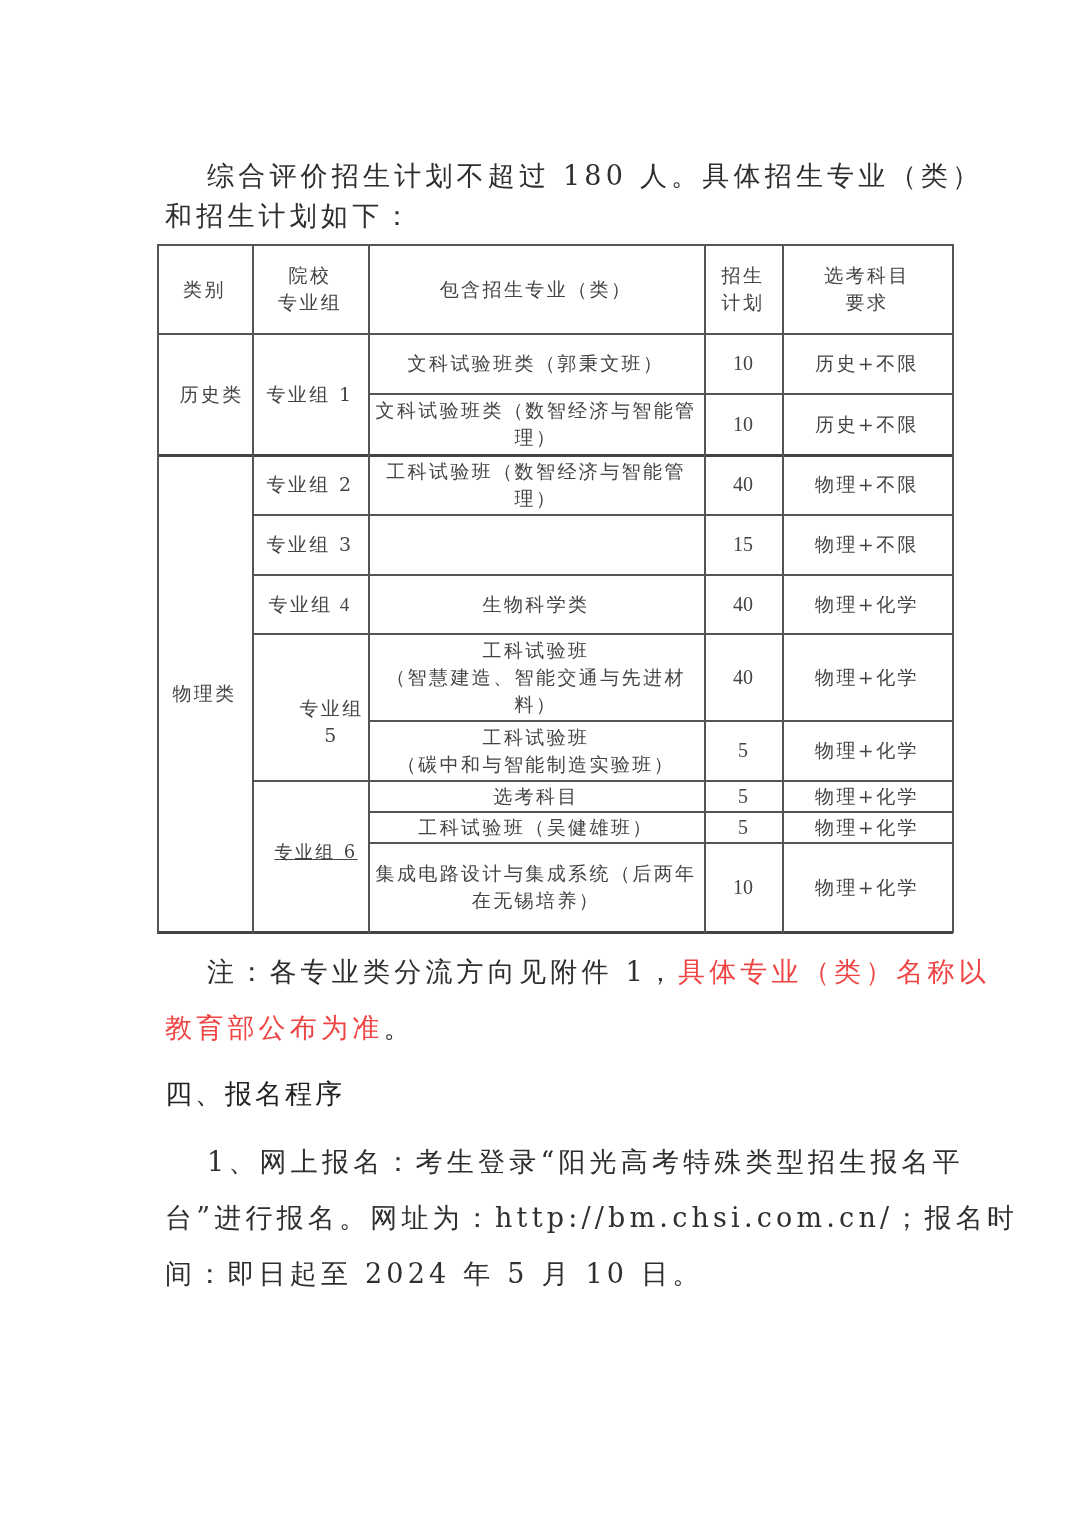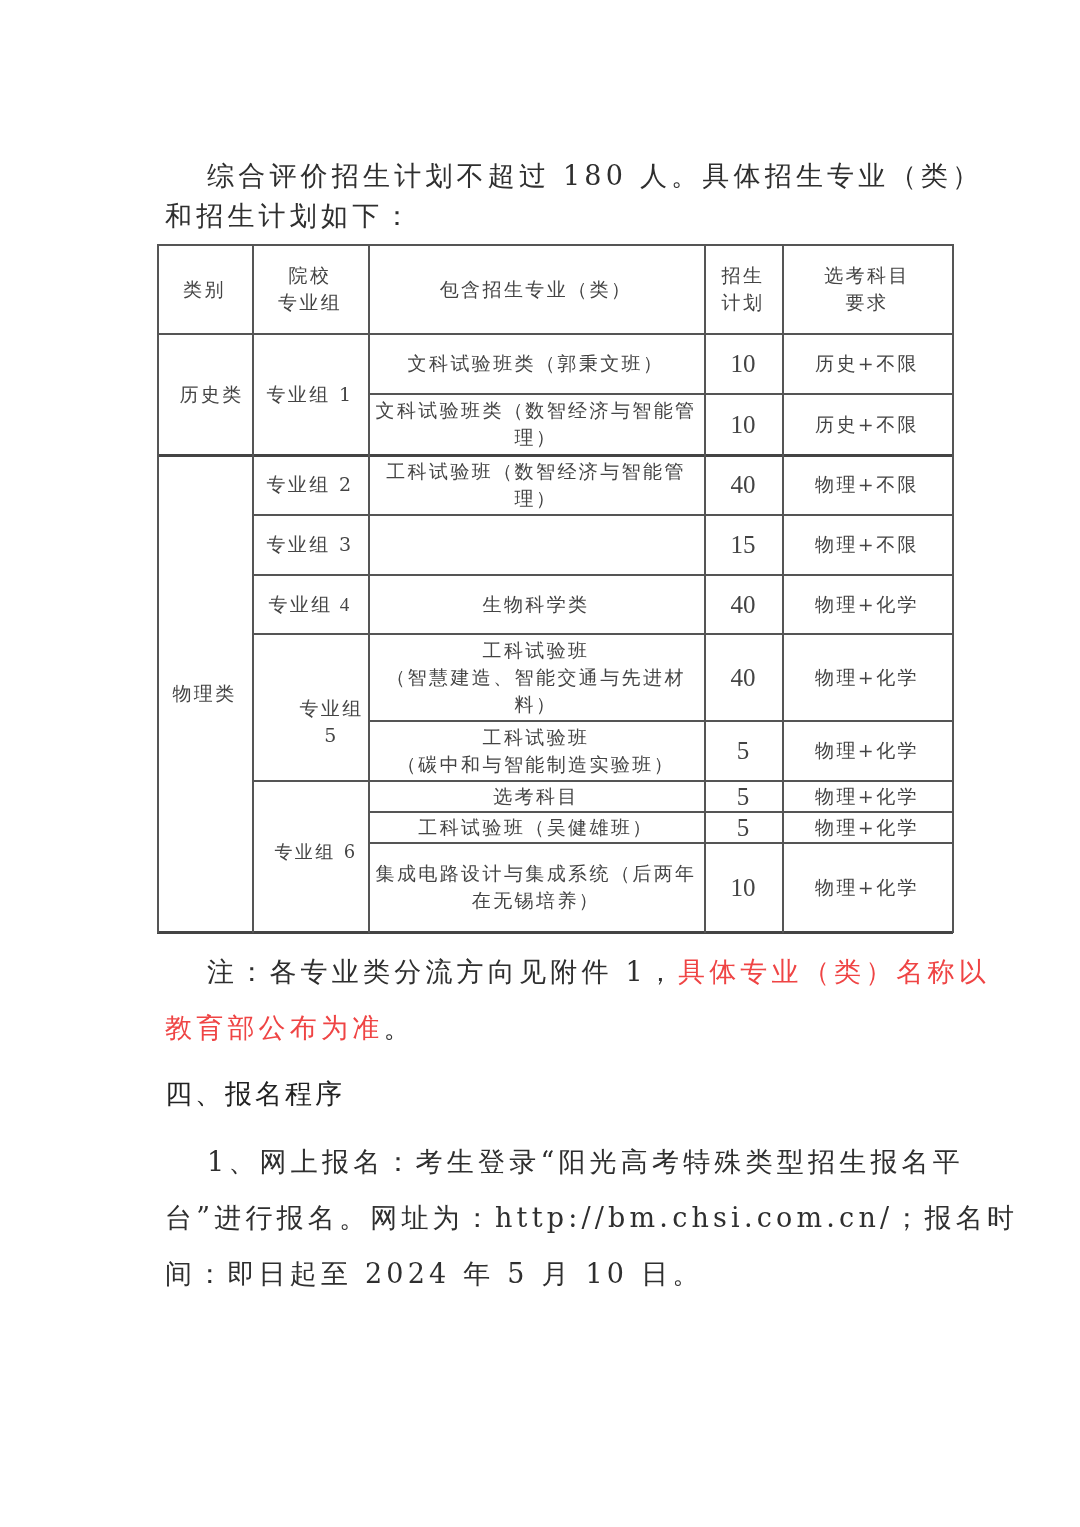--- a/index.html
+++ b/index.html
@@ -56,21 +56,21 @@
       font-size: 19px;
       line-height: 27px;
       letter-spacing: 2.4px;
       color: #444;
       box-sizing: border-box;
       padding: 0 4px;
     }
     .cell span { display: block; }
     .num {
       font-family: "Liberation Serif", "DejaVu Serif", serif;
-      font-size: 25px;
+      font-size: 20px;
       letter-spacing: 0;
     }
   </style>
 </head>
 <body>
 
 <div class="line" style="left:207px; top:158px;">综合评价招生计划不超过 180 人。具体招生专业（类）</div>
 <div class="line" style="top:198px;">和招生计划如下：</div>
 
 <div class="tbl">
@@ -129,21 +129,21 @@
   </div>
   <div class="cell" style="left:95px; top:271px; width:116px; height:59px;">
     <span>专业组 3</span>
   </div>
   <div class="cell" style="left:95px; top:331px; width:116px; height:58px;font-family:Liberation Serif, serif;">
     <span>专业组 4</span>
   </div>
   <div class="cell" style="left:95px; top:390px; width:116px; height:146px;">
     <span style="margin-top:30px;margin-left:43px;">专业组 5</span>
   </div>
-  <div class="cell" style="left:95px; top:537px; width:128px; height:150px;">
+  <div class="cell" style="left:95px; top:537px; width:128px; height:150px;text-decoration:underline;">
     <span style="font-size:18px; margin-top:-10px;">专业组 6</span>
   </div>
 
   <div class="cell" style="left:211px; top:90px; width:336px; height:59px;">
     <span>文科试验班类（郭秉文班）</span>
   </div>
   <div class="cell num" style="left:547px; top:90px; width:78px; height:59px;">
     <span>10</span>
   </div>
   <div class="cell" style="left:625px; top:90px; width:170px; height:59px;">

